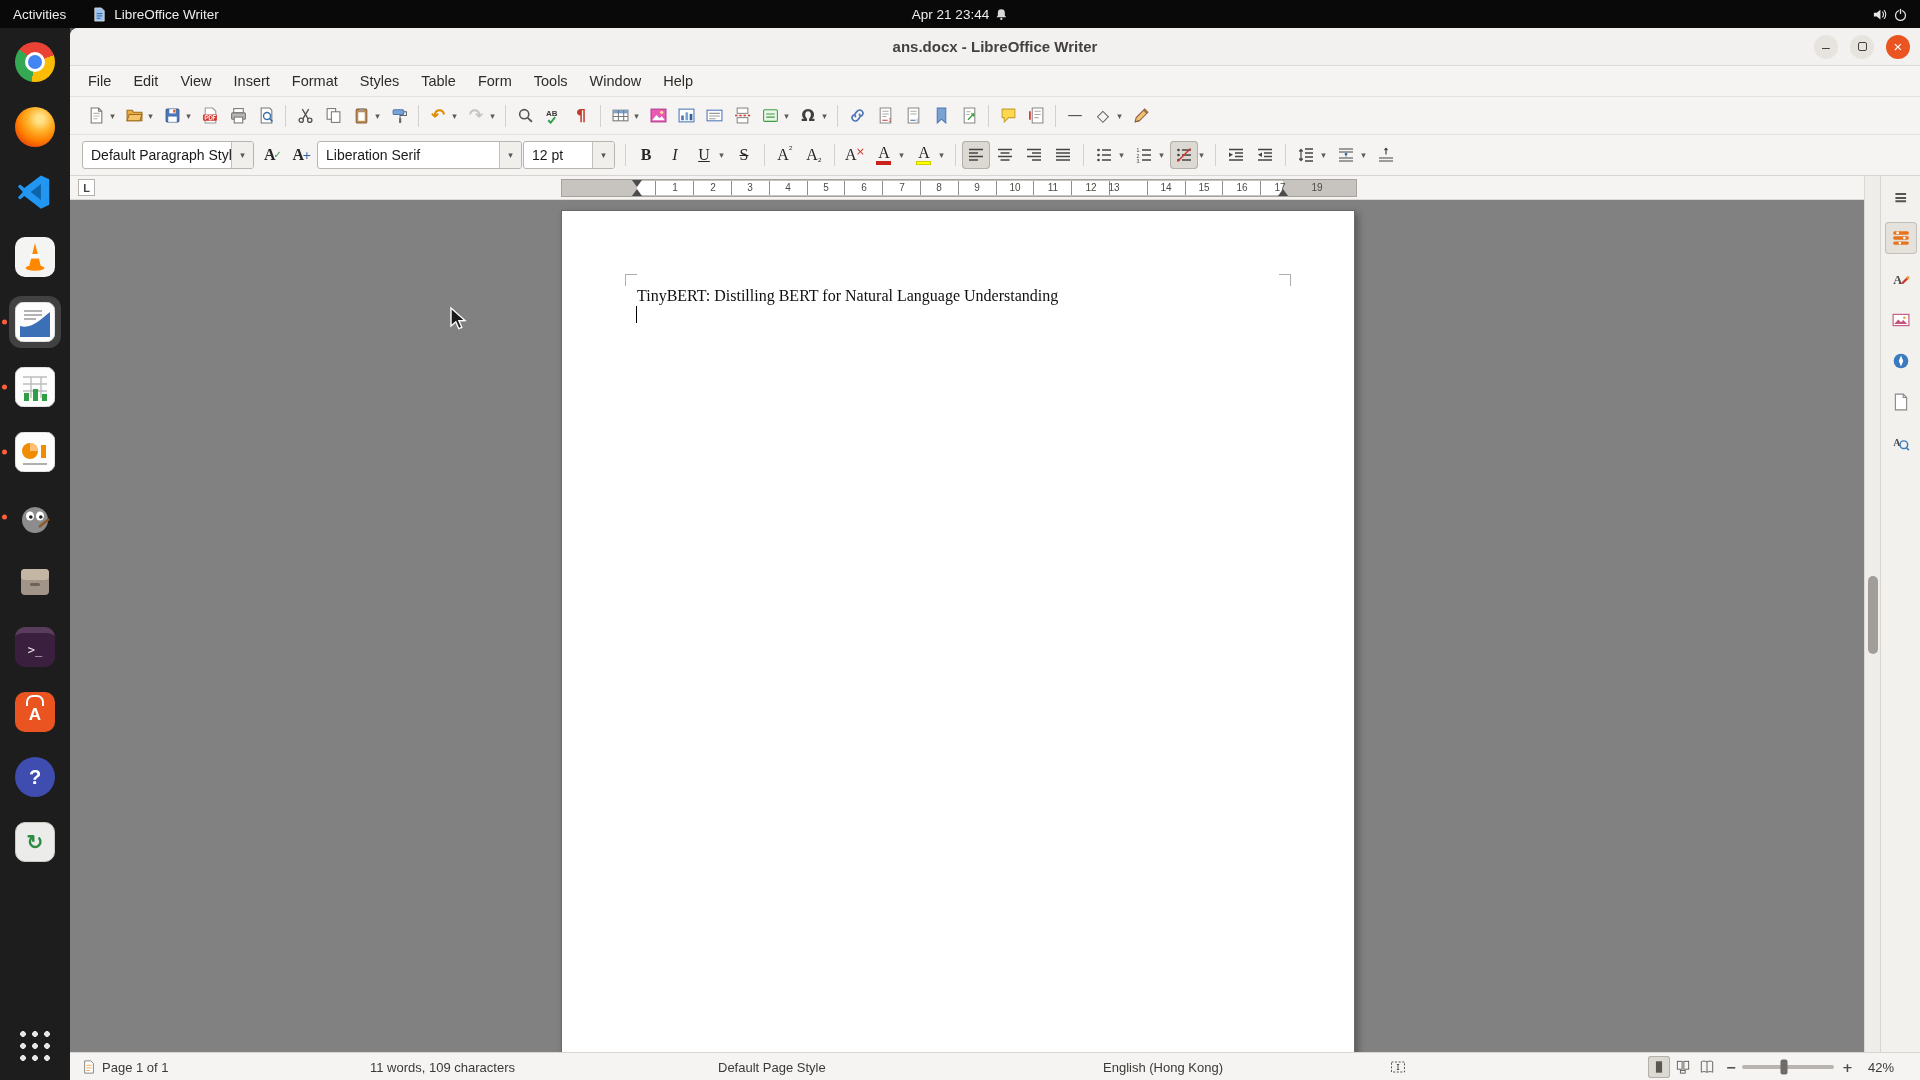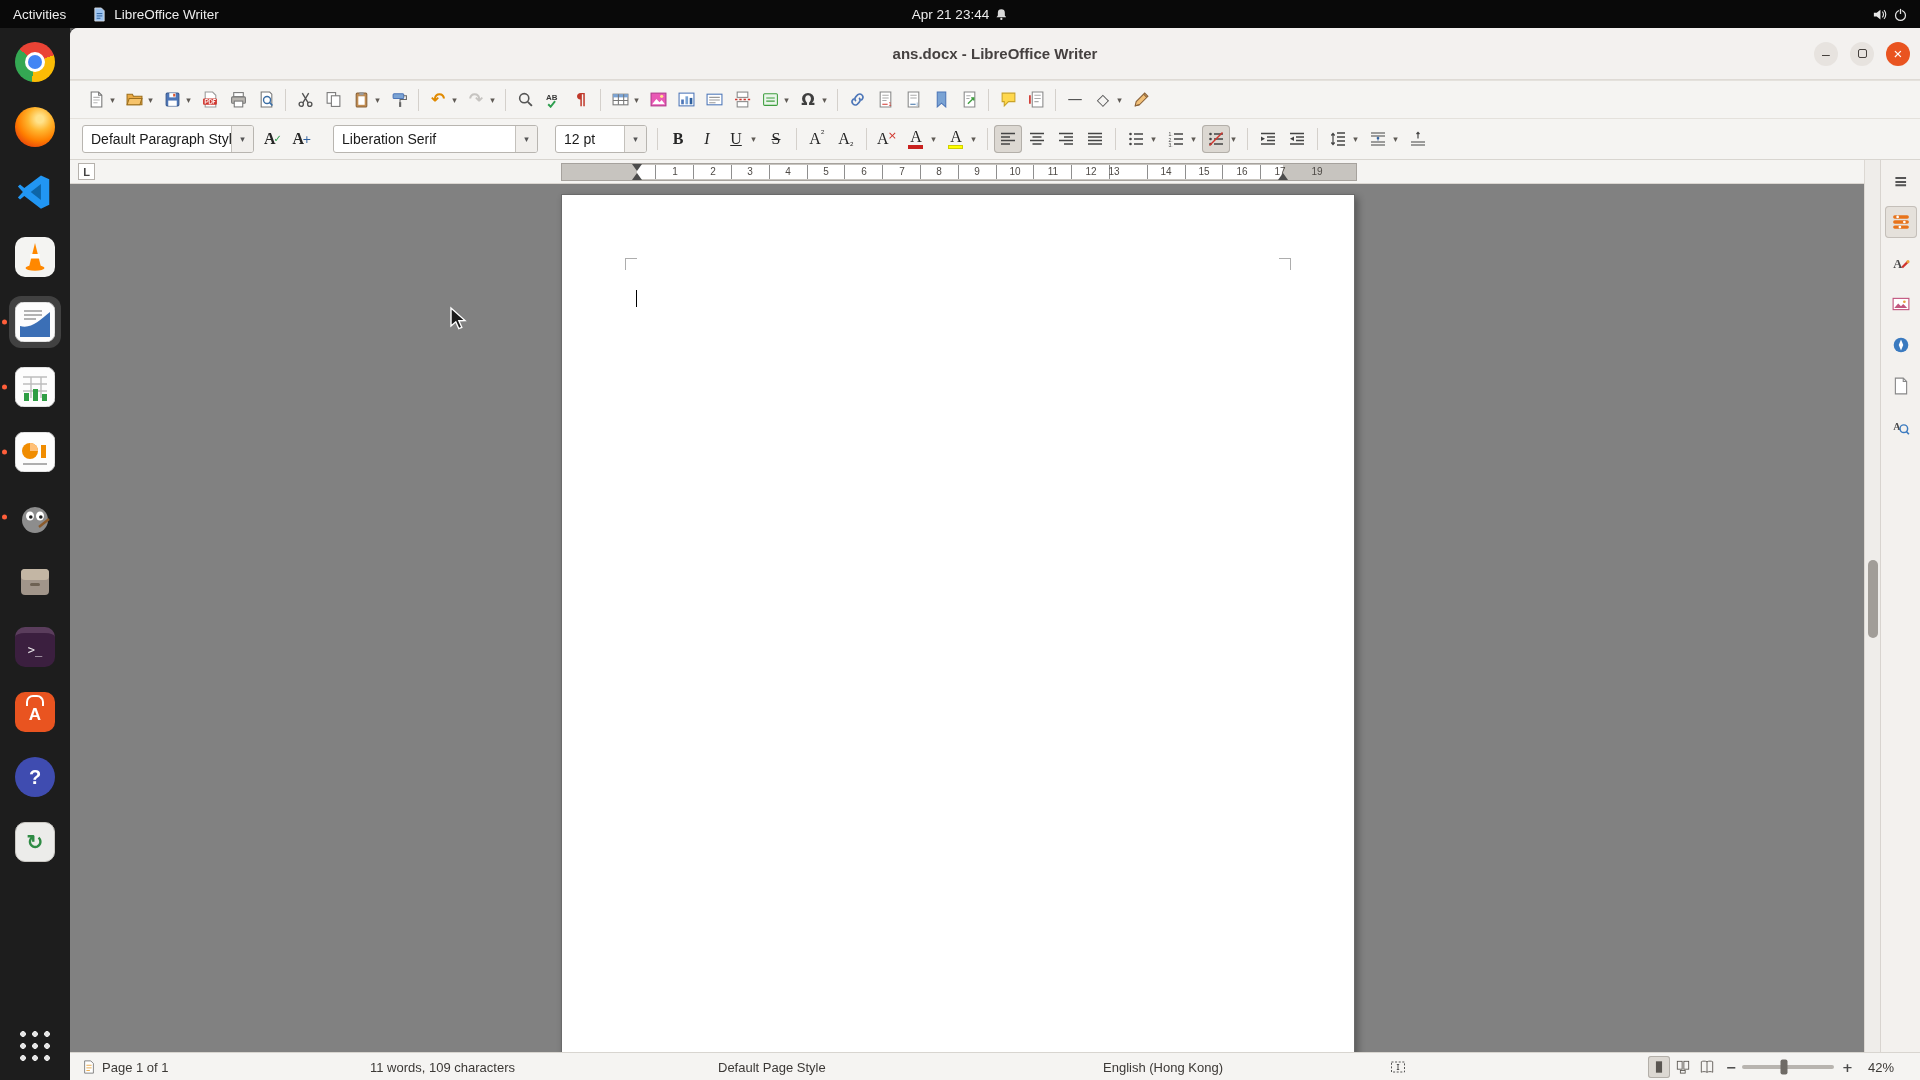--- a/index.html
+++ b/index.html
@@ -27,21 +27,21 @@
   .ic-term { width:40px; height:40px; border-radius:10px; background:#3b1f3f; color:#eae6ea; display:flex; align-items:center; justify-content:center; font-family:"DejaVu Sans Mono",monospace; font-size:12px; border-top:6px solid #5a3d5c; }
   .ic-soft { width:40px; height:40px; border-radius:10px; background:#e95420; color:#fff; display:flex; align-items:center; justify-content:center; font-weight:bold; font-size:17px; position:relative; }
   .ic-soft::before { content:""; position:absolute; top:3px; left:50%; transform:translateX(-50%); width:14px; height:9px; border:2.5px solid #fff; border-bottom:none; border-radius:7px 7px 0 0; }
   .ic-soft b { position:relative; top:3px; }
   .ic-help { width:40px; height:40px; border-radius:50%; background:#3f4cb0; color:#fff; display:flex; align-items:center; justify-content:center; font-weight:bold; font-size:20px; }
   .ic-trash { width:40px; height:40px; border-radius:10px; background:#ececea; border:1px solid #c9c7c2; color:#2e8b44; display:flex; align-items:center; justify-content:center; font-size:20px; font-weight:bold; }
   .ic-grid { width:36px; height:36px; background-image:radial-gradient(circle,#e6e6e6 2.6px,transparent 3.1px); background-size:12px 12px; background-position:center; }
 
   
   .window { position:absolute; left:70px; top:28px; right:0; bottom:0; background:#f5f4f2; display:flex; flex-direction:column; border-top-left-radius:8px; overflow:hidden; box-shadow:0 0 0 1px rgba(0,0,0,.35); z-index:20; }
-  .titlebar { height:52px; flex:0 0 auto; display:flex; align-items:center; justify-content:center; position:relative; background:#f3f1ef; border-bottom:1px solid #dedad5; }
+  .titlebar { height:38px; flex:0 0 auto; display:flex; align-items:center; justify-content:center; position:relative; background:#f3f1ef; border-bottom:1px solid #dedad5; }
   .title { font-weight:bold; font-size:15px; color:#454140; }
   .winctrl { position:absolute; right:10px; top:0; height:100%; display:flex; align-items:center; gap:12px; }
   .wbtn { width:24px; height:24px; border-radius:50%; background:#e7e3df; display:flex; align-items:center; justify-content:center; color:#46413d; font-size:14px; }
   .wbtn .maxsq { width:9px; height:9px; border:1.5px solid #46413d; border-radius:2px; display:block; }
   .wbtn.close { background:#e95420; color:#fff; font-size:15px; }
 
   .menubar { height:30px; flex:0 0 auto; display:flex; align-items:center; padding:0 8px; gap:2px; background:#f5f4f2; }
   .mitem { padding:3px 10px; font-size:14.5px; color:#2f2b28; border-radius:4px; }
 
   .toolbar { display:flex; align-items:center; padding:0 12px; background:#f5f4f2; flex:0 0 auto; }
@@ -53,21 +53,21 @@
   .drop { width:11px; height:28px; display:flex; align-items:center; justify-content:center; font-size:9px; color:#5f5a55; margin:0 2px 0 -3px; flex:0 0 auto; }
   .sep { width:1px; height:22px; background:#d4d0cb; margin:0 5px; flex:0 0 auto; }
   .g { font-family:"DejaVu Sans",sans-serif; font-size:15px; color:#4a4a4a; line-height:1; }
   .gb { font-weight:bold; }
   .serifg { font-family:"Liberation Serif",serif; font-size:16px; color:#262626; }
 
   .combo { height:28px; background:#fff; border:1px solid #b8b5b0; border-radius:3px; display:flex; align-items:center; overflow:hidden; flex:0 0 auto; }
   .combo .val { padding:0 8px; font-size:14px; color:#1a1a1a; white-space:nowrap; overflow:hidden; flex:1; }
   .combo .arrowbox { width:22px; height:100%; border-left:1px solid #c4c1bc; display:flex; align-items:center; justify-content:center; font-size:9px; color:#555; background:#f1efec; }
   .cb-style { width:172px; margin-right:4px; }
-  .cb-font  { width:205px; margin:0 16px; }
+  .cb-font  { width:205px; margin:0 0; }
   .cb-size  { width:92px; margin-right:4px; }
 
   .colorbar { position:absolute; left:6px; bottom:4px; width:15px; height:4px; }
 
   
   .midrow { flex:1; display:flex; min-height:0; }
   .leftcol { flex:1; display:flex; flex-direction:column; min-width:0; }
   .rulerrow { height:24px; position:relative; background:#f5f4f2; border-bottom:1px solid #dbd7d2; flex:0 0 auto; }
   .tabsel { position:absolute; left:8px; top:3px; width:17px; height:17px; background:#fff; border:1px solid #b5b1ac; display:flex; align-items:center; justify-content:center; font-size:11px; font-weight:bold; color:#444; }
   .rband { position:absolute; left:491px; top:3px; width:796px; height:18px; background:#c7c4bf; border:1px solid #a6a29d; }
@@ -257,20 +257,33 @@
       <span class="title">ans.docx - LibreOffice Writer</span>
       <div class="winctrl">
         <span class="wbtn">–</span>
         <span class="wbtn">
             <span class="maxsq"></span>
           </span>
         <span class="wbtn close">×</span>
       </div>
     </div>
 
+    <div class="menubar">
+      <span class="mitem">File</span>
+      <span class="mitem">Edit</span>
+      <span class="mitem">View</span>
+      <span class="mitem">Insert</span>
+      <span class="mitem">Format</span>
+      <span class="mitem">Styles</span>
+      <span class="mitem">Table</span>
+      <span class="mitem">Form</span>
+      <span class="mitem">Tools</span>
+      <span class="mitem">Window</span>
+      <span class="mitem">Help</span>
+    </div>
 
     <div class="toolbar std">
       <div class="tbtn">
           <svg width="17" height="17" viewBox="0 0 16 16">
             <path d="M3 1h7l3 3v11H3z" fill="#fff" stroke="#777"></path>
             <path d="M10 1v3h3" fill="none" stroke="#777"></path>
             <path d="M5 6h6M5 8.5h6M5 11h4" stroke="#b5b5b5"></path>
           </svg>
         </div>
       <span class="drop">▾</span>
@@ -652,20 +665,21 @@
             <span class="tri-up" style="left:70px"></span>
             <span class="tri-up" style="left:716px"></span>
           </div>
         </div>
 
         <div class="docarea">
           <div class="page">
             <span class="cmark-l"></span>
             <span class="cmark-r"></span>
             <div class="textlayer">
+              <div>TinyBERT: Distilling BERT for Natural Language Understanding</div>
             </div>
             <span class="caret"></span>
           </div>
         </div>
       </div>
 
       <div class="vscroll">
         <div class="vthumb"></div>
       </div>
 

